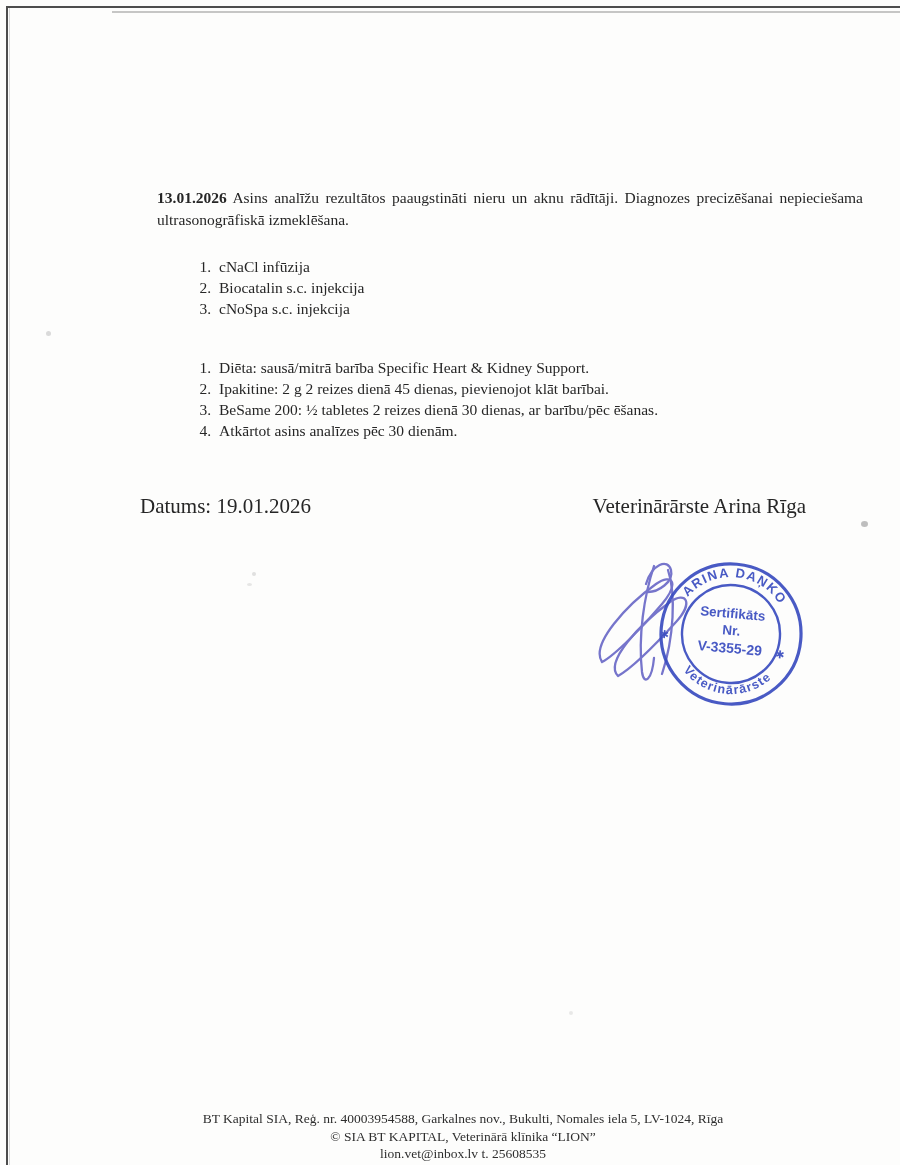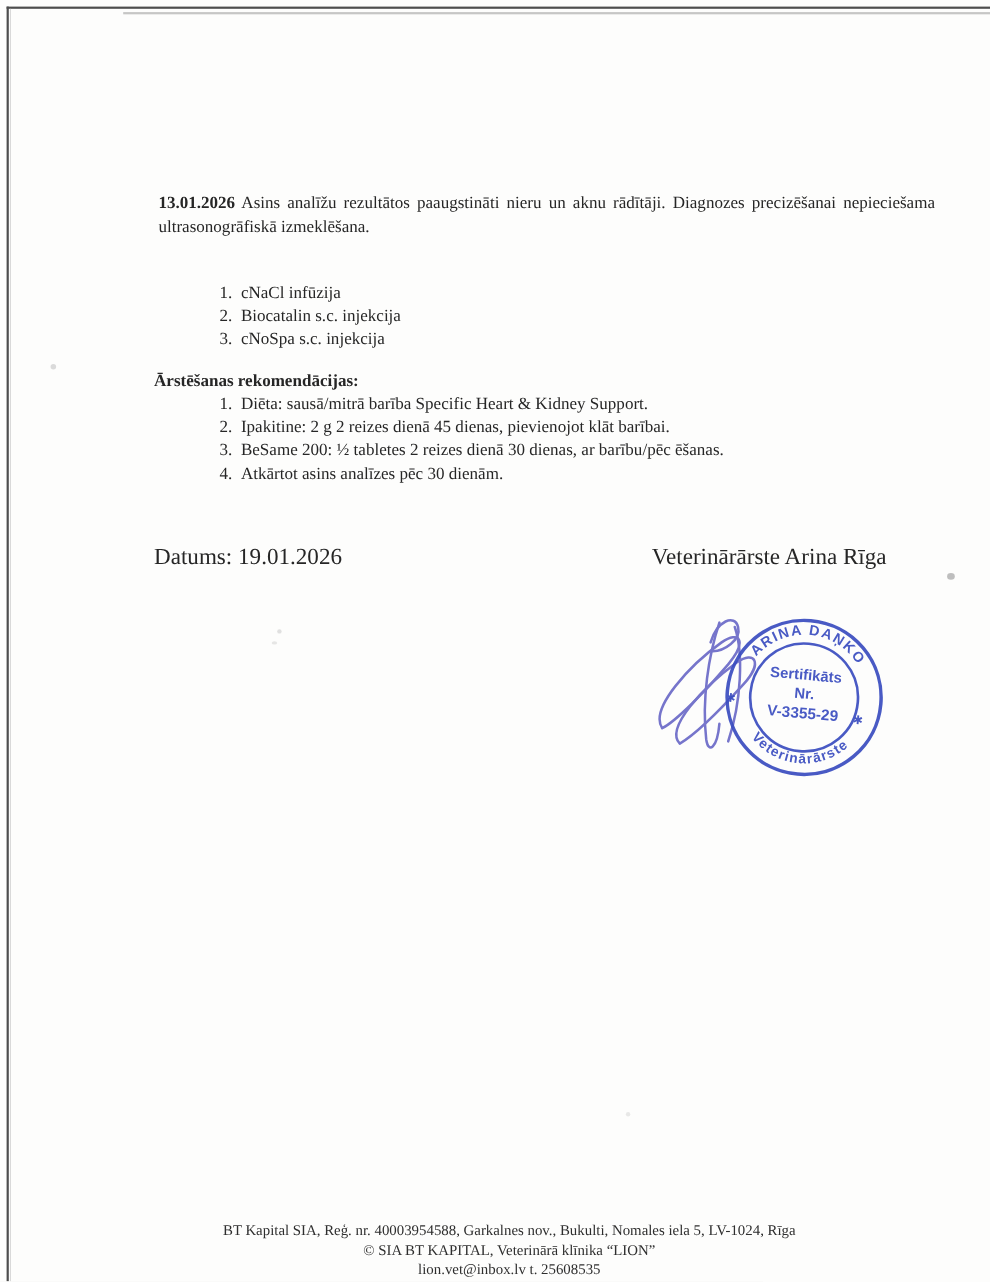--- a/index.html
+++ b/index.html
@@ -18,21 +18,21 @@
   }
   
   .edge { position: absolute; background: #4d4d4d; }
   .edge-top  { left: 6px; top: 6px; width: 894px; height: 2px; }
   .edge-top2 { left: 112px; top: 11px; width: 788px; height: 2px; background: #b3b3b3; opacity: .75; }
   .edge-left { left: 6px; top: 6px; width: 2px; height: 1159px; }
   .edge-left2{ left: 9px; top: 8px; width: 1px; height: 1157px; background: #cfcfcf; opacity: .8; }
 
   .entry {
     position: absolute; left: 140px; top: 170px; width: 706px;
-    margin: 4px; font-size: 15.5px; line-height: 22px; text-align: justify;
+    margin: 17px; font-size: 15.5px; line-height: 22px; text-align: justify;
   }
   .entry strong { font-weight: bold; }
 
   .sec-heading {
     position: absolute; left: 140px; width: 706px; margin: 0;
     font-size: 15.5px; font-weight: bold; line-height: 20px;
   }
   .h-manip { top: 236px; }
   .h-rec   { top: 337px; }
 
@@ -89,21 +89,20 @@
     <span>Asins analīžu rezultātos paaugstināti nieru un aknu rādītāji. Diagnozes precizēšanai nepieciešama ultrasonogrāfiskā izmeklēšana.</span>
   </p>
 
   <ol class="doc-list list-manip">
 
   <li>cNaCl infūzija</li>
       <li>Biocatalin s.c. injekcija</li>
       <li>cNoSpa s.c. injekcija</li>
     </ol>
 
-  <h3 class="sec-heading h-rec">Ārstēšanas rekomendācijas:</h3>
   <ol class="doc-list list-rec">
 
   <li>Diēta: sausā/mitrā barība Specific Heart &amp; Kidney Support.</li>
       <li>Ipakitine: 2 g 2 reizes dienā 45 dienas, pievienojot klāt barībai.</li>
       <li>BeSame 200: ½ tabletes 2 reizes dienā 30 dienas, ar barību/pēc ēšanas.</li>
       <li>Atkārtot asins analīzes pēc 30 dienām.</li>
     </ol>
 
   <div class="sign-row">
     <span>Datums: 19.01.2026</span>

